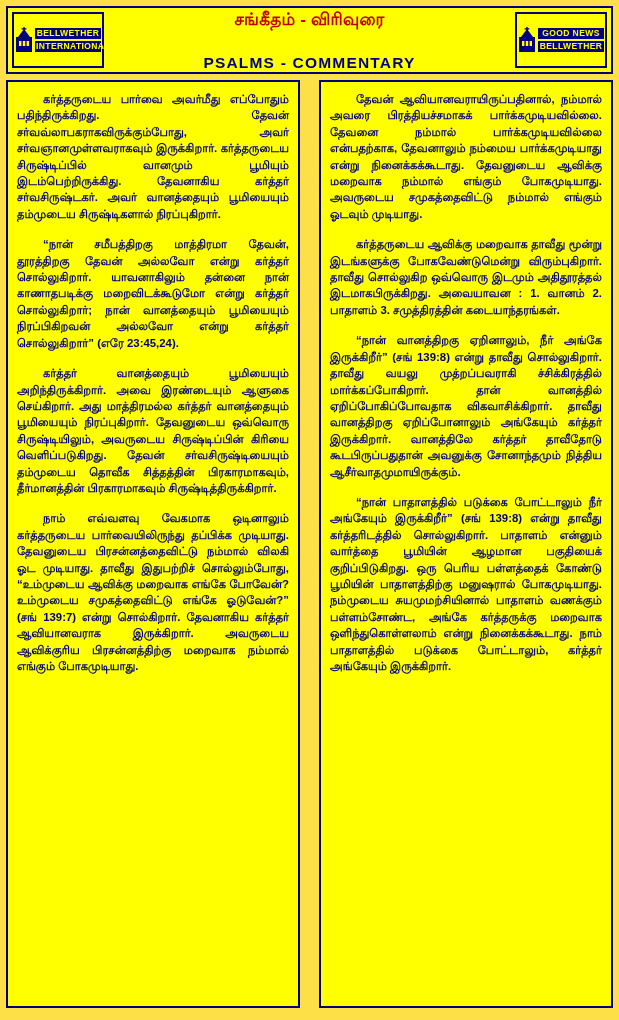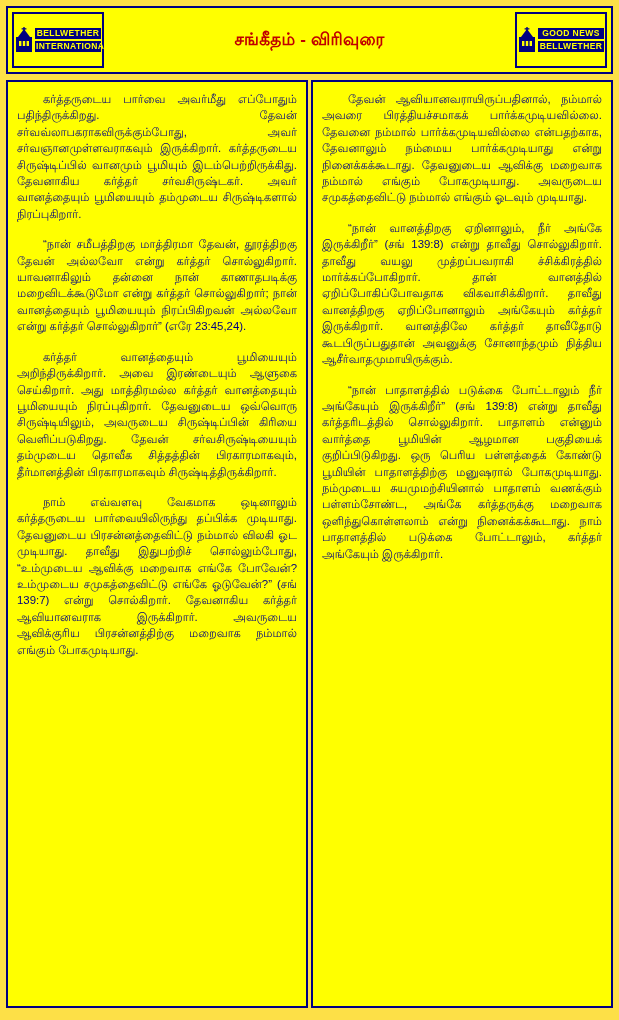--- a/index.html
+++ b/index.html
@@ -95,21 +95,22 @@
     letter-spacing: 1.2px;
     margin-top: 3px;
     white-space: nowrap;
   }
 
   
   .body-area {
     margin-top: 6px;
     height: 928px;
     display: flex;
-    gap: 3px;
+    gap: 19px;
+    font-weight: bold;
   }
   .column {
     flex: 1 1 0;
     border: 2px solid #000080;
     background: #ffff00;
     padding: 9px 9px 6px 9px;
     overflow: hidden;
   }
   .para {
     color: #000080;
@@ -145,20 +146,21 @@
         </svg>
         <div class="logo-stack">
           <div class="logo-bar">BELLWETHER</div>
           <div class="logo-bar second">INTERNATIONAL</div>
         </div>
       </div>
     </div>
 
     <div class="title-wrap">
       <div class="title-ta">சங்கீதம் - விரிவுரை</div>
+      <div class="title-en">PSALMS - COMMENTARY</div>
     </div>
 
     <div class="logo-box right">
       <div class="logo-row">
         <svg class="logo-emblem" viewBox="0 0 18 26">
           <rect x="1" y="10" width="16" height="15" fill="#000080"></rect>
           <polygon points="9,2 15,10 3,10" fill="#000080"></polygon>
           <rect x="8.3" y="0" width="1.4" height="4" fill="#000080"></rect>
           <rect x="6.6" y="1.2" width="4.8" height="1.3" fill="#000080"></rect>
           <rect x="4" y="14" width="2.4" height="5" fill="#ffff00"></rect>
@@ -178,18 +180,19 @@
 
     <div class="column">
       <p class="para">கர்த்தருடைய பார்வை அவர்மீது எப்போதும் பதிந்திருக்கிறது. தேவன் சர்வவ்லாபகராகவிருக்கும்போது, அவர் சர்வஞானமுள்ளவராகவும் இருக்கிறார். கர்த்தருடைய சிருஷ்டிப்பில் வானமும் பூமியும் இடம்பெற்றிருக்கிது. தேவனாகிய கர்த்தர் சர்வசிருஷ்டகர். அவர் வானத்தையும் பூமியையும் தம்முடைய சிருஷ்டிகளால் நிரப்புகிறார்.</p>
       <p class="para">“நான் சமீபத்திறகு மாத்திரமா தேவன், தூரத்திறகு தேவன் அல்லவோ என்று கர்த்தர் சொல்லுகிறார். யாவனாகிலும் தன்னை நான் காணாதபடிக்கு மறைவிடக்கூடுமோ என்று கர்த்தர் சொல்லுகிறார்; நான் வானத்தையும் பூமியையும் நிரப்பிகிறவன் அல்லவோ என்று கர்த்தர் சொல்லுகிறார்” (எரே 23:45,24).</p>
       <p class="para">கர்த்தர் வானத்தையும் பூமியையும் அறிந்திருக்கிறார். அவை இரண்டையும் ஆளுகை செய்கிறார். அது மாத்திரமல்ல கர்த்தர் வானத்தையும் பூமியையும் நிரப்புகிறார். தேவனுடைய ஒவ்வொரு சிருஷ்டியிலும், அவருடைய சிருஷ்டிப்பின் கிரியை வெளிப்படுகிறது. தேவன் சர்வசிருஷ்டியையும் தம்முடைய தொவீக சித்தத்தின் பிரகாரமாகவும், தீர்மானத்தின் பிரகாரமாகவும் சிருஷ்டித்திருக்கிறார்.</p>
       <p class="para">நாம் எவ்வளவு வேகமாக ஒடினாலும் கர்த்தருடைய பார்வையிலிருந்து தப்பிக்க முடியாது. தேவனுடைய பிரசன்னத்தைவிட்டு நம்மால் விலகி ஓட முடியாது. தாவீது இதுபற்றிச் சொல்லும்போது, “உம்முடைய ஆவிக்கு மறைவாக எங்கே போவேன்? உம்முடைய சமுகத்தைவிட்டு எங்கே ஓடுவேன்?” (சங் 139:7) என்று சொல்கிறார். தேவனாகிய கர்த்தர் ஆவியானவராக இருக்கிறார். அவருடைய ஆவிக்குரிய பிரசன்னத்திற்கு மறைவாக நம்மால் எங்கும் போகமுடியாது.</p>
     </div>
 
     <div class="column">
       <p class="para">தேவன் ஆவியானவராயிருப்பதினால், நம்மால் அவரை பிரத்தியச்சமாகக் பார்க்கமுடியவில்லை. தேவனை நம்மால் பார்க்கமுடியவில்லை என்பதற்காக, தேவனாலும் நம்மைய பார்க்கமுடியாது என்று நினைக்கக்கூடாது. தேவனுடைய ஆவிக்கு மறைவாக நம்மால் எங்கும் போகமுடியாது. அவருடைய சமுகத்தைவிட்டு நம்மால் எங்கும் ஓடவும் முடியாது.</p>
+      <p class="para">கர்த்தருடைய ஆவிக்கு மறைவாக தாவீது மூன்று இடங்களுக்கு போகவேண்டுமென்று விரும்புகிறார். தாவீது சொல்லுகிற ஒவ்வொரு இடமும் அதிதூரத்தல் இடமாகபிருக்கிறது. அவையாவன : 1. வானம் 2. பாதாளம் 3. சமுத்திரத்தின் கடையாந்தரங்கள்.</p>
       <p class="para">“நான் வானத்திறகு ஏறினாலும், நீர் அங்கே இருக்கிறீர்” (சங் 139:8) என்று தாவீது சொல்லுகிறார். தாவீது வயலு முத்றப்பவராகி ச்சிக்கிரத்தில் மார்க்கப்போகிறார். தான் வானத்தில் ஏறிப்போகிப்போவதாக விகவாசிக்கிறார். தாவீது வானத்திறகு ஏறிப்போனாலும் அங்கேயும் கர்த்தர் இருக்கிறார். வானத்திலே கர்த்தர் தாவீதோடு கூடபிருப்பதுதான் அவனுக்கு சோனாந்தமும் நித்திய ஆசீர்வாதமுமாயிருக்கும்.</p>
       <p class="para">“நான் பாதாளத்தில் படுக்கை போட்டாலும் நீர் அங்கேயும் இருக்கிறீர்” (சங் 139:8) என்று தாவீது கர்த்தரிடத்தில் சொல்லுகிறார். பாதாளம் என்னும் வார்த்தை பூமியின் ஆழமான பகுதியைக் குறிப்பிடுகிறது. ஒரு பெரிய பள்ளத்தைக் கோண்டு பூமியின் பாதாளத்திற்கு மனுஷரால் போகமுடியாது. நம்முடைய சுயமுமற்சியினால் பாதாளம் வணக்கும் பள்ளம்சோண்ட, அங்கே கர்த்தருக்கு மறைவாக ஒளிந்துகொள்ளலாம் என்று நினைக்கக்கூடாது. நாம் பாதாளத்தில் படுக்கை போட்டாலும், கர்த்தர் அங்கேயும் இருக்கிறார்.</p>
     </div>
 
   </div>
 </div>
 
 </body></html>

